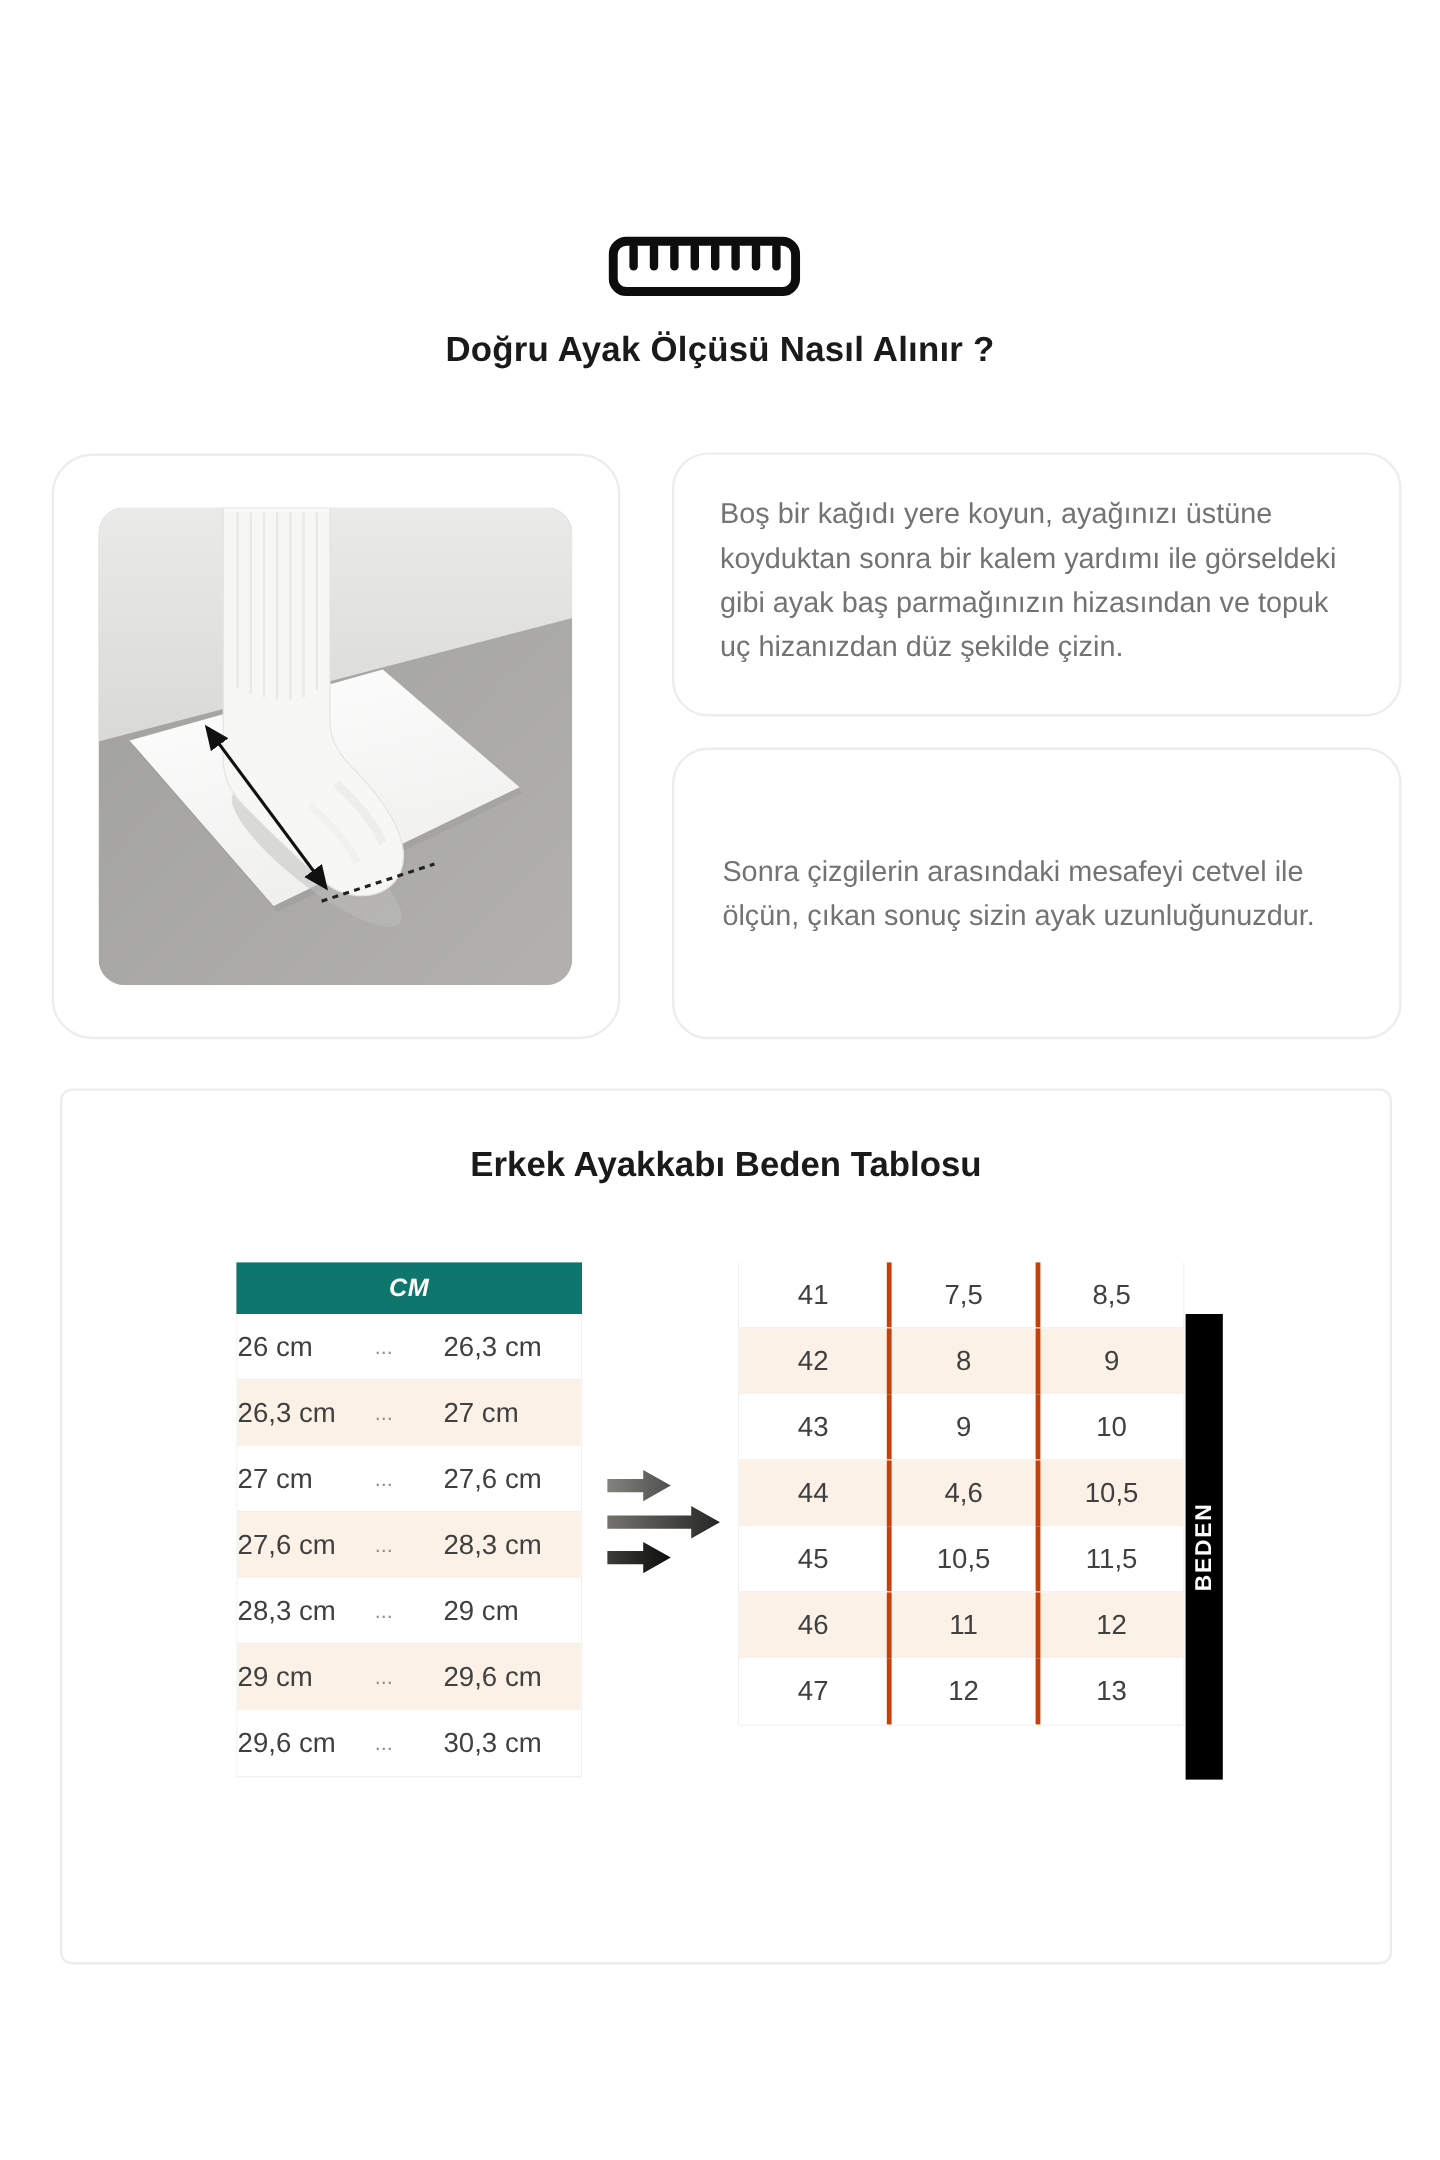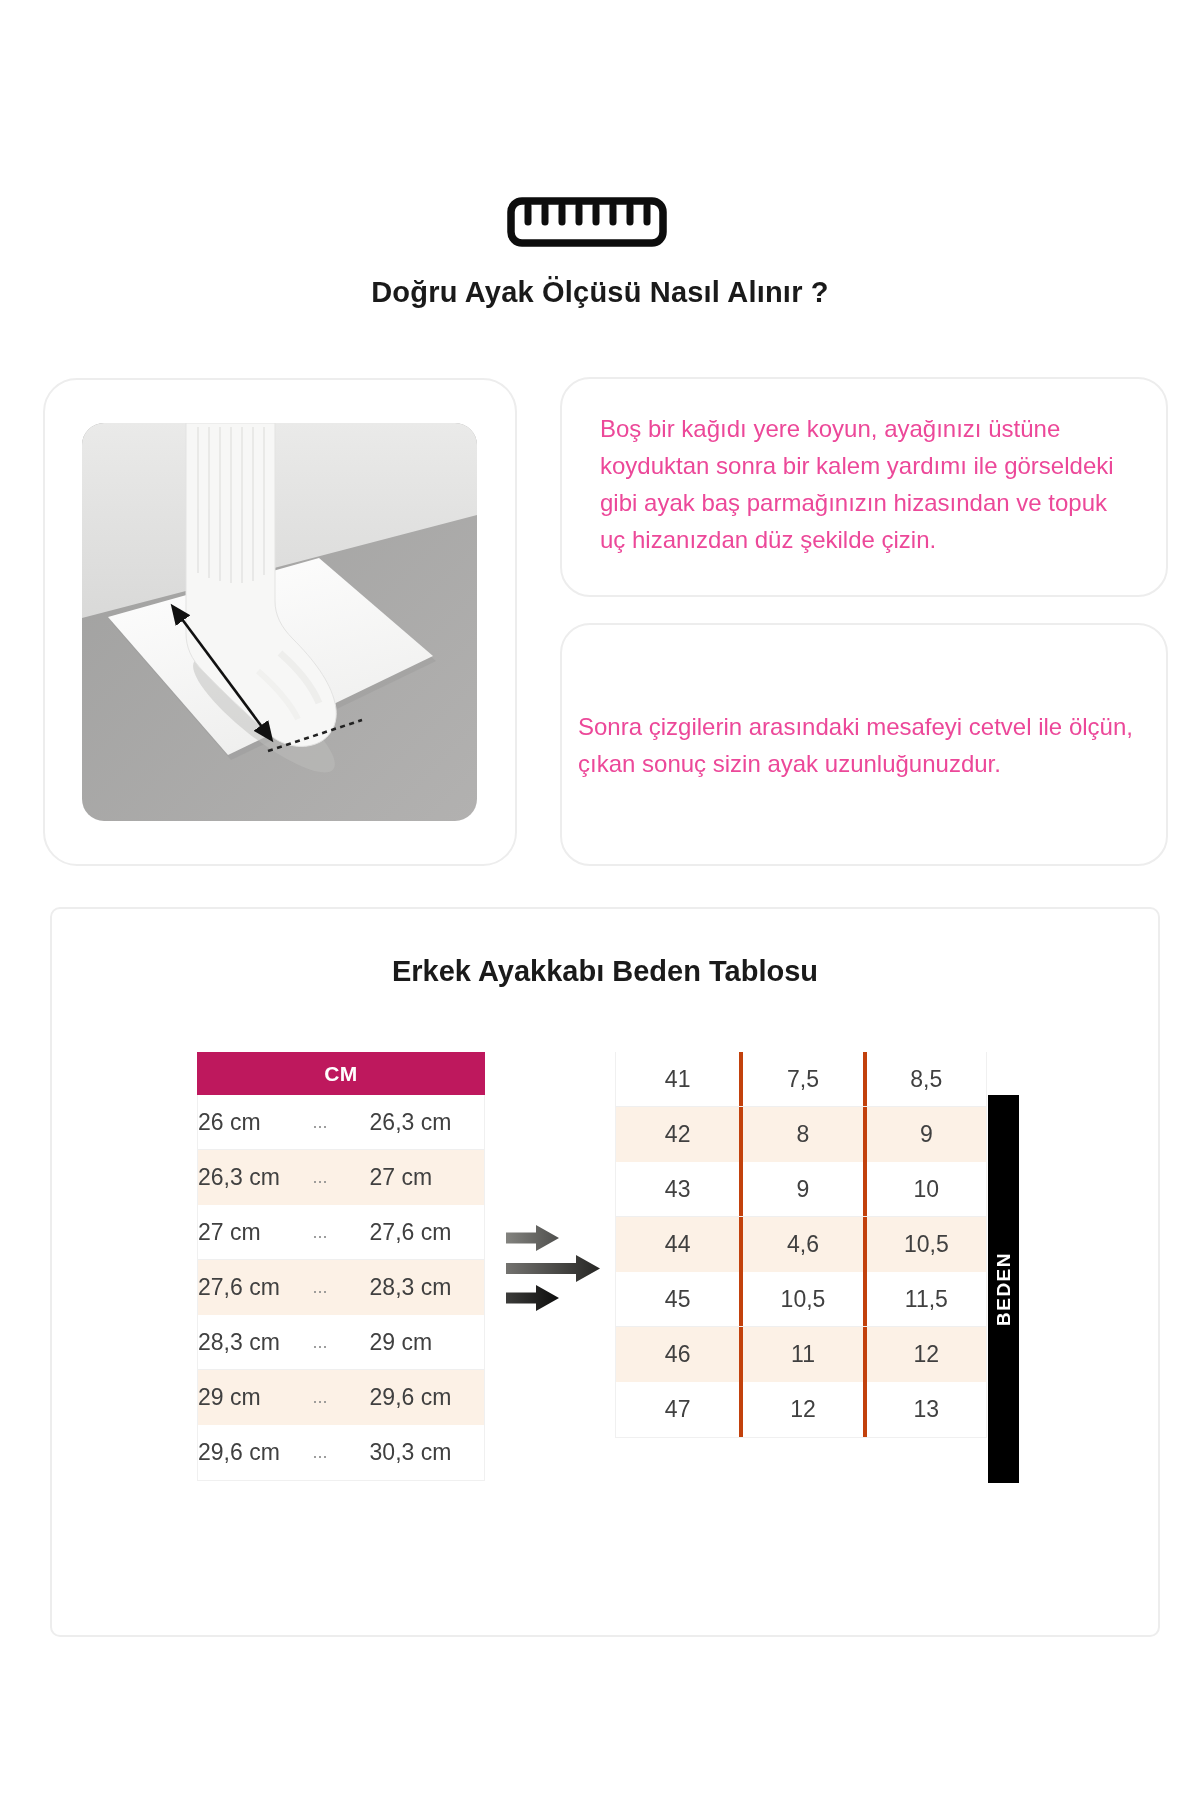--- a/index.html
+++ b/index.html
@@ -22,40 +22,40 @@
   
   .card{
     border:2px solid #ededed;border-radius:32px;box-sizing:border-box;background:#fff;
   }
   .photo-card{left:43px;top:378px;width:474px;height:488px;border-radius:34px;}
   .photo-frame{position:absolute;left:37px;top:43px;width:395px;height:398px;
     border-radius:22px;overflow:hidden;}
   .photo-frame svg{display:block;}
 
   .info-card{
-    left:560px;width:608px;color:#ec4899;font-size:24px;line-height:37px;
+    left:560px;width:608px;color:#737373;font-size:24px;line-height:37px;
     border:2px solid #ededed;border-radius:30px;box-sizing:border-box;background:#fff;
   }
   .info-card-1{top:377px;height:220px;padding:31px 38px 0 38px;}
-  .info-card-2{top:623px;height:243px;display:flex;align-items:center;padding:0 16px;}
+  .info-card-2{top:623px;height:243px;display:flex;align-items:center;padding:0 40px;}
 
   
   .size-card{left:50px;top:907px;width:1110px;height:730px;border-radius:10px;}
   .size-title{
     position:absolute;left:0;top:46px;width:100%;text-align:center;
     font-size:29px;font-weight:700;color:#1a1a1a;
   }
 
   
   .tbl{position:absolute;top:143px;}
   .cm-tbl{left:145px;width:288px;}
   .tr-tbl{left:563px;width:372px;}
   .tbl-header{
-    height:43px;background:#be185d;color:#fff;display:grid;align-items:center;
-    font-size:21px;font-weight:600;letter-spacing:.4px;text-align:center;
+    height:43px;background:#0f766e;color:#fff;display:grid;align-items:center;
+    font-size:21px;font-weight:600;letter-spacing:.4px;text-align:center;font-style:italic;
   }
   .cm-tbl .tbl-header{grid-template-columns:1fr;}
   .tr-tbl .tbl-header{grid-template-columns:1fr 1fr 1fr;}
   .tbl-body{border:1px solid #f0f0f0;border-top:none;box-sizing:border-box;}
   .t-row{
     height:55px;display:grid;align-items:center;text-align:left;
     font-size:23px;color:#404040;background:#fff;border-bottom:1px solid #efefef;
     box-sizing:border-box;
   }
   .t-row:last-child{border-bottom:none;}

